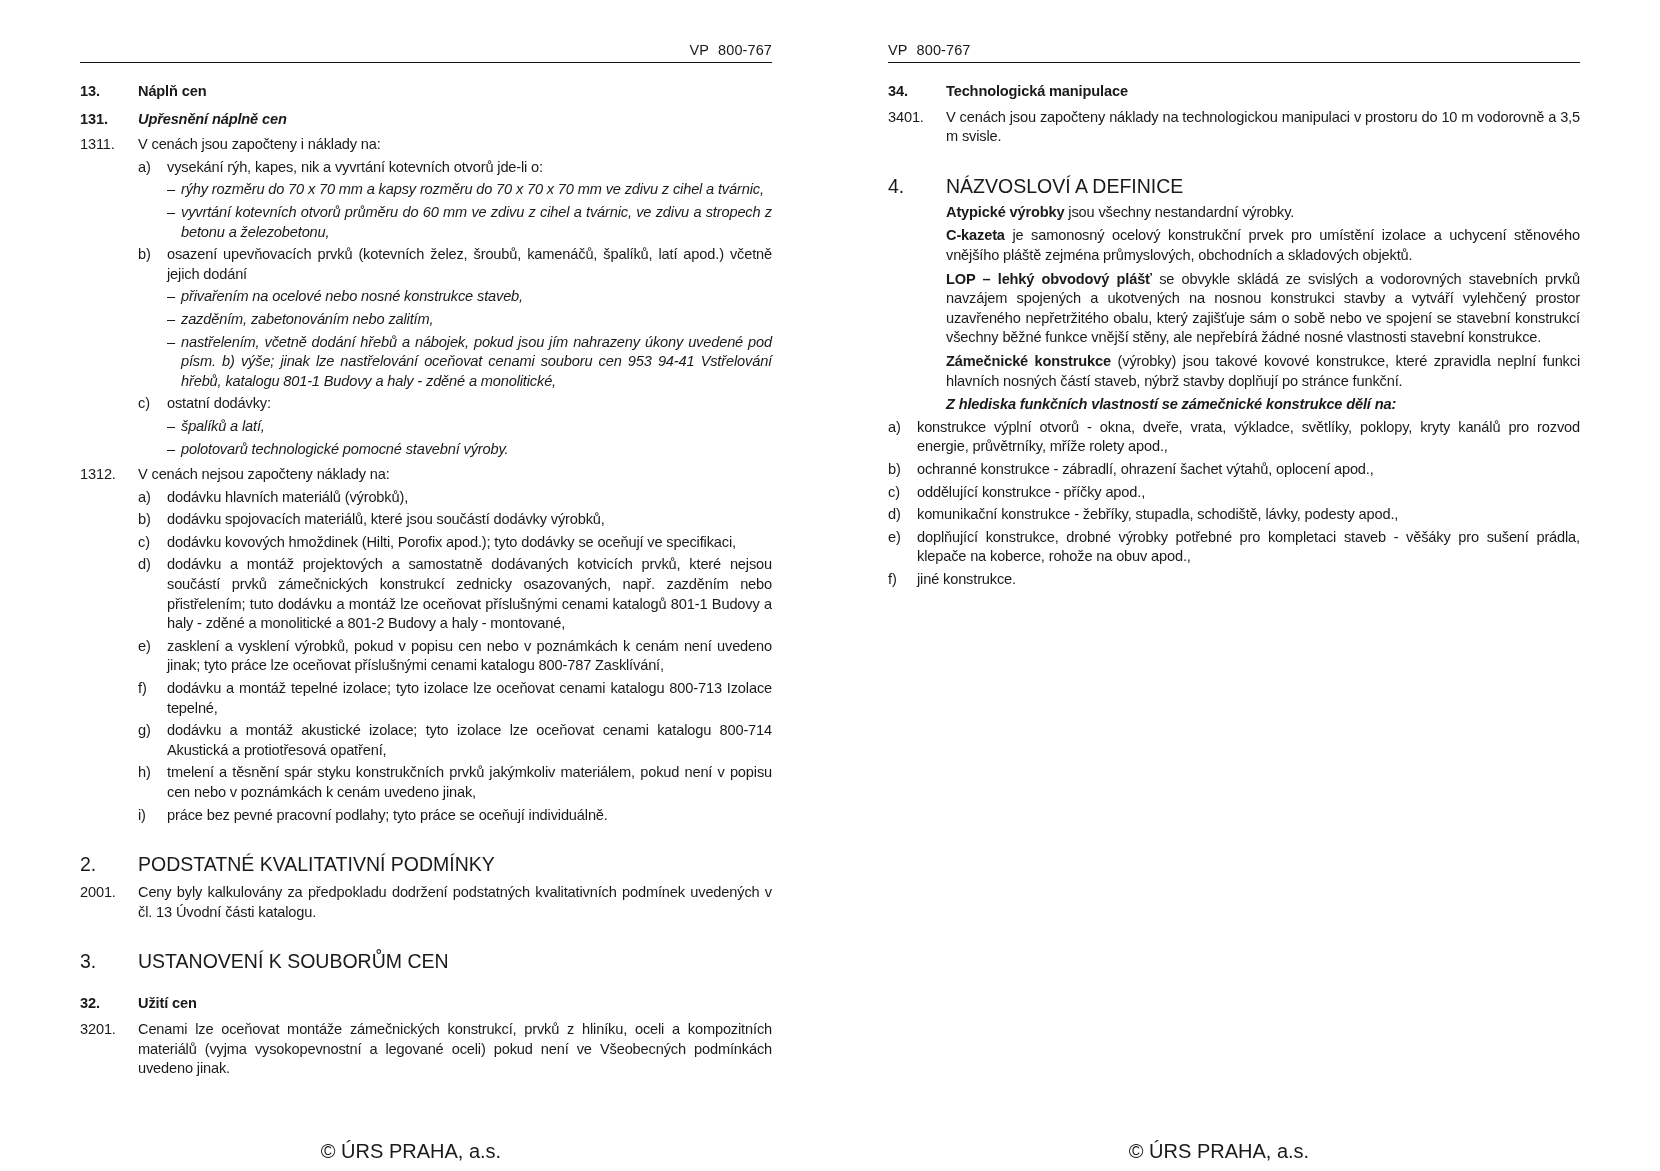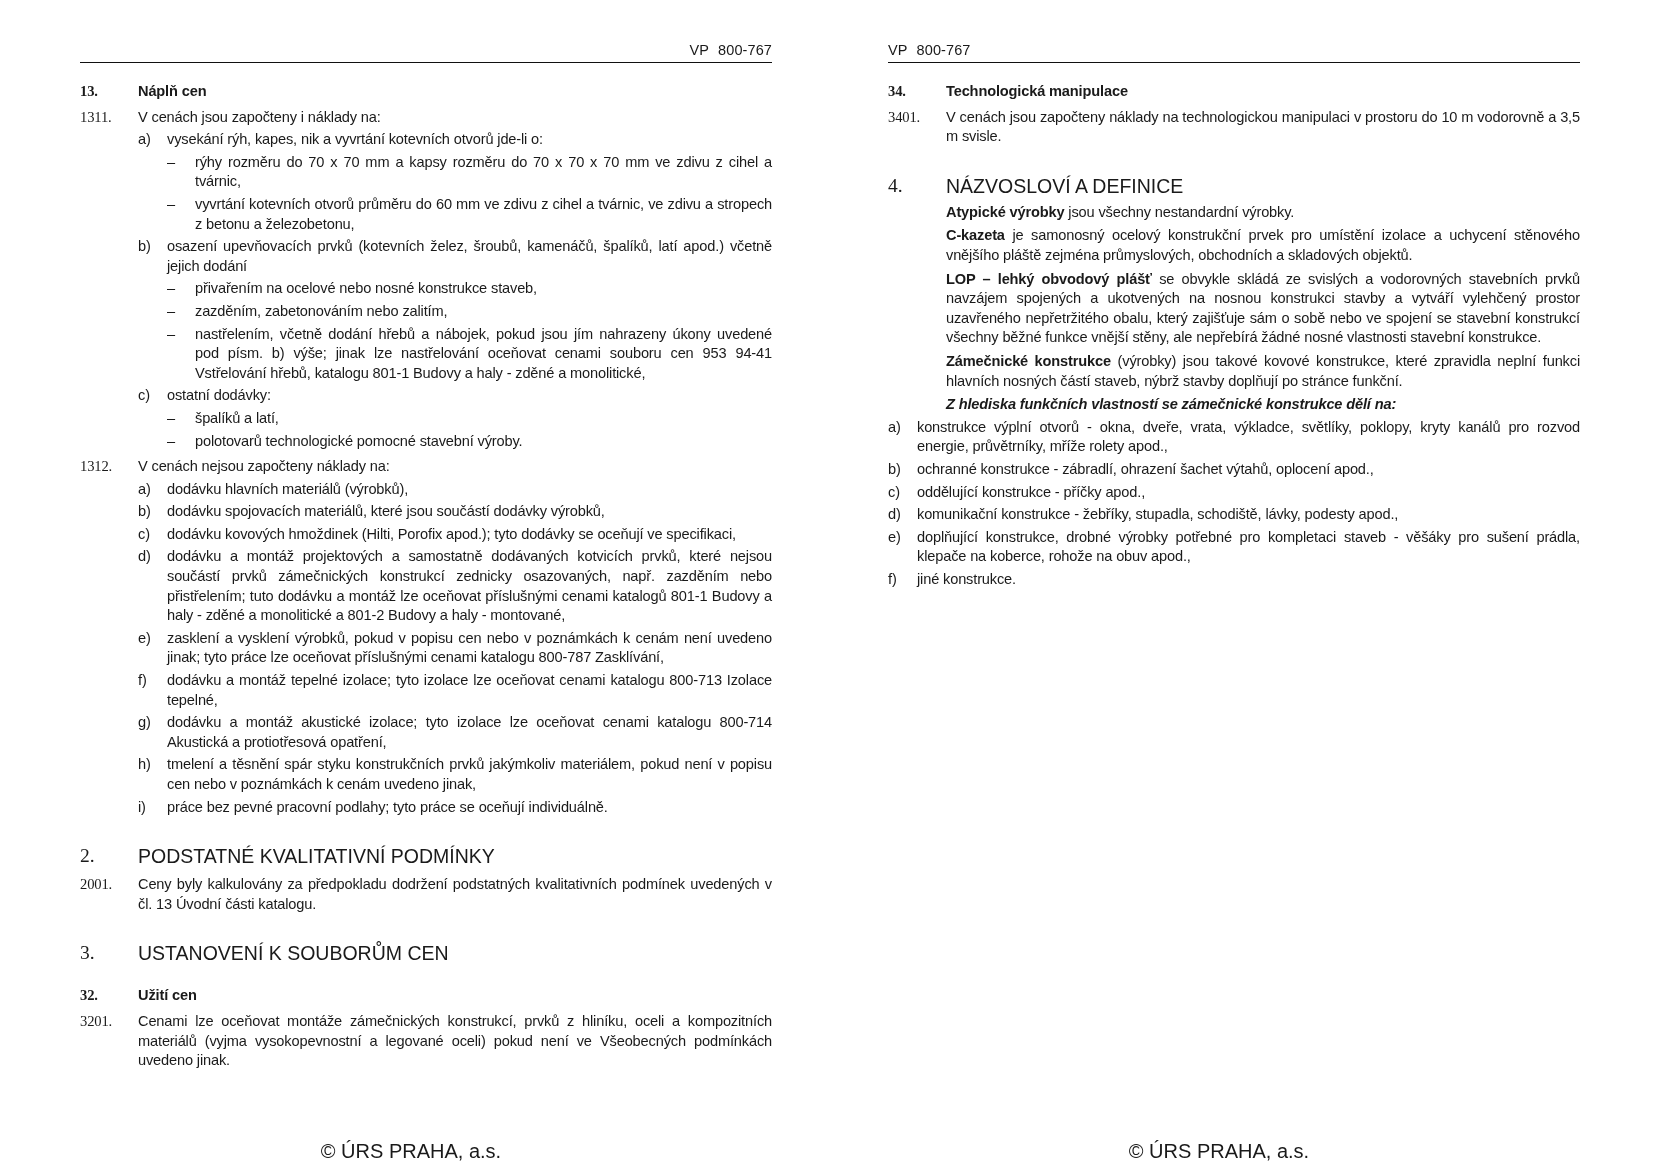--- a/index.html
+++ b/index.html
@@ -14,35 +14,35 @@
   .hdr {
     position: absolute; top: 26px; height: 20px; width: 100%;
     font-size: 14.5px; letter-spacing: 0.1px;
     border-bottom: 1.5px solid #111;
   }
   .hdr.rightalign { text-align: right; }
   .hdr.leftalign { text-align: left; }
   .hdr span.gap { display: inline-block; width: 9px; }
   .content { position: absolute; top: 66px; left: 0; width: 692px; }
   .row { position: relative; font-size: 14.6px; line-height: 19.6px; letter-spacing: -0.15px; }
-  .num { position: absolute; left: 0; top: 0; font-family: Liberation Serif, serif; }
+  .num { position: absolute; left: 0; top: 0; }
   .txt { margin-left: 58px; text-align: justify; }
   .h-bold { font-weight: bold; }
   .h-bolditalic { font-weight: bold; font-style: italic; }
   .h-big { font-size: 19.5px; line-height: 26px; letter-spacing: 0; }
   .mt6 { margin-top: 6px; }
   .mt8 { margin-top: 8px; }
   .mt24 { margin-top: 26px; }
   .mt20 { margin-top: 20px; }
   .li { position: relative; margin-left: 58px; margin-top: 3px; }
   .li .lbl { position: absolute; left: 0; top: 0; }
   .li .ltxt { margin-left: 29px; text-align: justify; }
   .dash { position: relative; margin-left: 87px; margin-top: 3px; }
   .dash .dmark { position: absolute; left: 0; top: 0; }
-  .dash .dtxt { margin-left: 28px; text-align: justify; }
+  .dash .dtxt { margin-left: 14px; text-align: justify; font-style: italic; }
   .def { margin-left: 58px; margin-top: 4px; text-align: justify; }
   .def b { font-weight: bold; }
   .footer {
     position: absolute; top: 1124px; width: 100%; text-align: center;
     font-size: 20px;
   }
   .footer.l { left: -15px; }
   .footer.r { left: -15px; }
 </style>
 </head>
@@ -51,20 +51,24 @@
 <div class="page left">
   <div class="hdr rightalign">
     <span>VP</span><span class="gap"></span><span>800-767</span>
   </div>
 
   <div class="content">
     <div class="row h-bold">
       <span class="num">13.</span>
       <div class="txt">Náplň cen</div>
     </div>
+    <div class="row h-bold mt8">
+      <span class="num">131.</span>
+      <div class="txt" style="font-style:italic">Upřesnění náplně cen</div>
+    </div>
     <div class="row mt6">
       <span class="num">1311.</span>
       <div class="txt">V cenách jsou započteny i náklady na:</div>
     </div>
 
     <div class="row li">
       <span class="lbl">a)</span>
       <div class="ltxt">vysekání rýh, kapes, nik a vyvrtání kotevních otvorů jde-li o:</div>
     </div>
     <div class="row dash">

